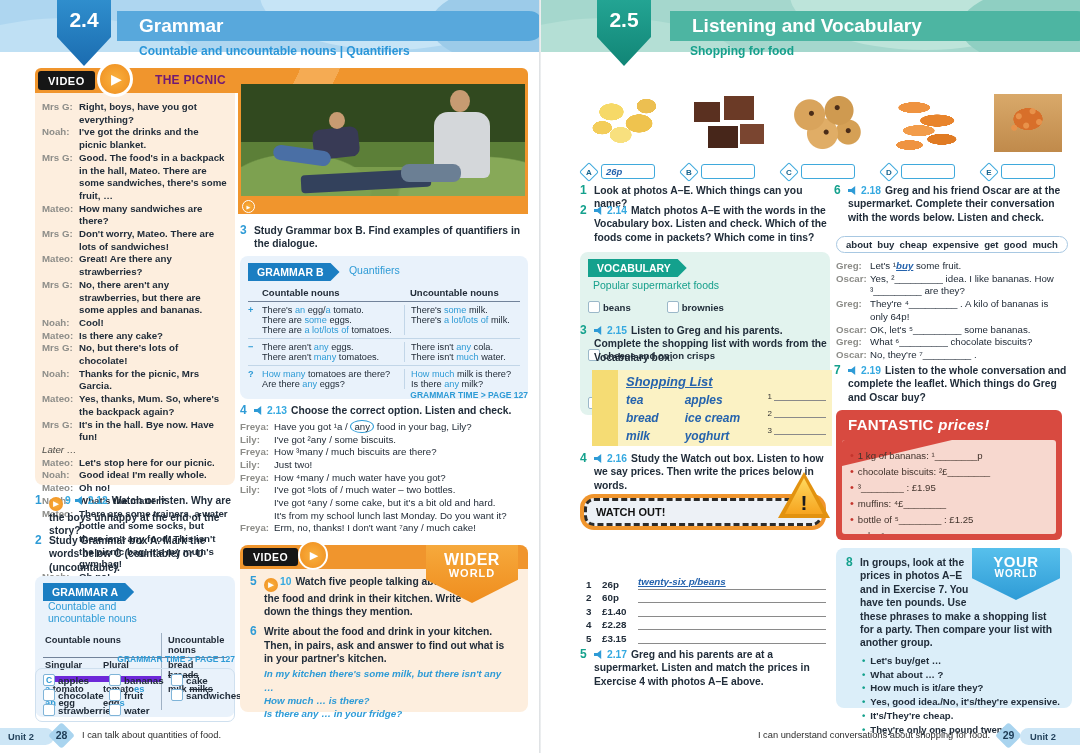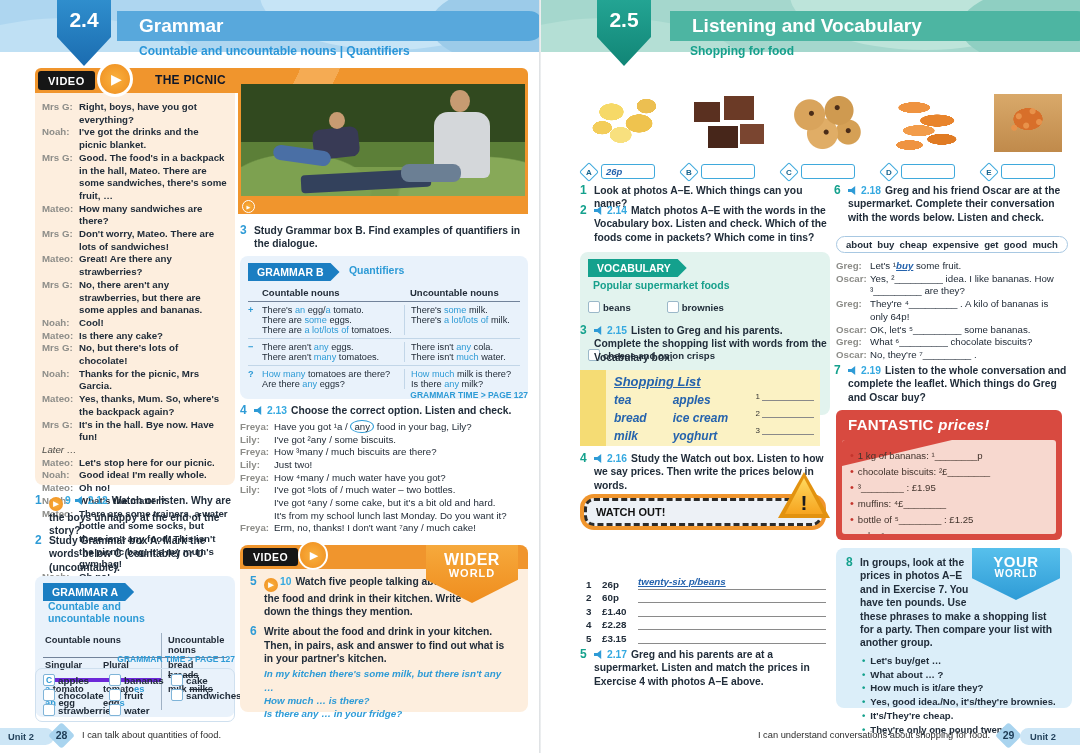--- a/index.html
+++ b/index.html
@@ -51,21 +51,21 @@
   .hand{color:#2563ad;font-style:italic;font-weight:bold;}
   .hand.u{text-decoration:underline;}
 
   
   .videobar{position:absolute;left:35px;top:68px;width:493px;height:25px;background:#f0952d;border-radius:6px 6px 0 0;z-index:1;}
   .videobar .deco{position:absolute;right:160px;top:0;width:120px;height:25px;
      background:linear-gradient(115deg,transparent 40%,#f5ab53 40% 70%,transparent 70%);}
   .vlabel{position:absolute;left:3px;top:3px;height:19px;background:#161616;color:#fff;font-weight:bold;font-size:11px;
      display:flex;align-items:center;padding:0 10px;border-radius:3px;letter-spacing:.5px;}
   .videobar .bigplay{position:absolute;left:62px;top:-7px;width:36px;height:36px;border:3px solid #fff;font-size:14px;padding-left:3px;box-sizing:border-box;}
-  .vtitle{position:absolute;left:120px;top:5px;color:#0f172a;font-weight:bold;font-size:12px;letter-spacing:.3px;}
+  .vtitle{position:absolute;left:120px;top:5px;color:#701a75;font-weight:bold;font-size:12px;letter-spacing:.3px;}
   .photo-frame{position:absolute;left:238px;top:84px;width:290px;height:130px;background:#f0952d;padding:0 3px;box-sizing:border-box;z-index:2;}
   .photo{position:relative;width:100%;height:112px;overflow:hidden;
      background:radial-gradient(120px 60px at 20% 95%,#7da150 0 60%,transparent 62%),
                 radial-gradient(150px 70px at 85% 100%,#87a958 0 55%,transparent 57%),
                 linear-gradient(#31491f 0 52%,#5c7f38 52% 74%,#7a9c4c 74% 100%);}
   .boy{position:absolute;border-radius:8px;}
   .head{position:absolute;background:#c79b72;border-radius:50%;}
   .photo .b1{left:72px;top:44px;width:46px;height:30px;background:#383a55;transform:rotate(-6deg);}
   .photo .h1{left:88px;top:28px;width:16px;height:17px;}
   .photo .j1{left:32px;top:64px;width:58px;height:15px;background:#4a6fa5;border-radius:8px;transform:rotate(8deg);}
@@ -82,28 +82,28 @@
   .dline{display:flex;font-size:9.7px;line-height:1.31;}
   .dspeaker{flex:none;width:37px;color:#8d8d89;font-weight:bold;}
   .dtext{flex:1;color:#212d3a;font-weight:bold;}
   .dline.stage .dspeaker{width:auto;color:#4a4a46;font-style:italic;font-weight:normal;}
 
   
   .gbox{background:#e9f2fb;border-radius:8px;padding:6px 8px 7px 8px;box-sizing:border-box;}
   .gtag{display:inline-block;background:#1b7ec2;color:#fff;font-weight:bold;font-size:10.5px;padding:3px 16px 3px 9px;
      clip-path:polygon(0 0,calc(100% - 9px) 0,100% 50%,calc(100% - 9px) 100%,0 100%);}
   .gtag.tealtag{background:#14a18d;}
-  .gname{color:#2E9BD6;font-weight:bold;font-size:10.5px;margin-left:5px;vertical-align:2px;display:inline-block;line-height:1.1;}
+  .gname{color:#2E9BD6;font-weight:normal;font-size:10.5px;margin-left:5px;vertical-align:2px;display:inline-block;line-height:1.1;}
   .gname.tealname{color:#17a08c;}
   .gtime{color:#2E9BD6;font-weight:bold;font-size:8.5px;text-align:right;}
 
   .ga-table{display:grid;grid-template-columns:58px 60px 1fr;font-size:9.3px;margin-top:5px;}
   .ga-table .c{padding:2px 2px;}
   .ga-table .hd{font-weight:bold;border-bottom:1px solid #72839a;}
-  .ga-table .sub{font-weight:bold;border-bottom:4px solid #6d28d9;}
+  .ga-table .sub{font-weight:bold;border-bottom:6px solid #6d28d9;}
   .ga-table .uc{border-left:1px solid #9fb1c4;padding-left:6px;}
   .ga-table .b{font-weight:bold;}
 
   .gb-head{display:grid;grid-template-columns:14px 1fr 116px;font-weight:bold;font-size:9.5px;border-bottom:1px solid #72839a;padding-bottom:3px;margin-top:6px;}
   .gb-row{display:grid;grid-template-columns:14px 1fr 116px;font-size:9.2px;padding:3px 0;border-bottom:1px solid #c2d6e8;}
   .gb-row:last-child{border-bottom:none;}
   .gb-sign{color:#2E9BD6;font-weight:bold;}
   .gb-u{border-left:1px solid #c2d6e8;padding-left:6px;}
   .gb-head .gb-u{border-left:none;}
 
@@ -182,21 +182,21 @@
      font-style:normal;font-weight:bold;font-size:8px;color:#16648e;}
   .ansbox{flex:none;width:48px;height:13px;border:1.4px solid #3FA9DC;border-radius:3px;background:#fff;font-size:9.5px;line-height:13px;padding-left:4px;}
 
   
   .vocabbox{position:absolute;left:40px;top:252px;width:250px;background:#e2f3ee;border-radius:8px;padding:6px 8px;box-sizing:border-box;}
   .vwords{display:flex;flex-wrap:wrap;column-gap:10px;row-gap:4px;margin-top:6px;gap:36px;}
   .vw{display:flex;align-items:center;gap:3px;font-size:9.6px;font-weight:bold;color:#212d3a;}
   .vw .cb{border-color:#9bb8c9;}
 
   
-  .shoplist{position:absolute;left:40px;top:370px;width:240px;height:76px;background:#fbf2c4;display:flex;}
+  .shoplist{position:absolute;left:52px;top:370px;width:240px;height:76px;background:#fbf2c4;display:flex;}
   .shoplist .strip{flex:none;width:26px;background:#f5dc74;}
   .shoplist .body{flex:1;padding:4px 8px;position:relative;}
   .shoptitle{color:#2563ad;font-style:italic;font-weight:bold;font-size:13px;text-decoration:underline;}
   .shopcols{display:flex;gap:26px;margin-top:2px;}
   .shopcols .w{color:#2563ad;font-style:italic;font-weight:bold;font-size:12px;line-height:1.5;}
   .shopnums{position:absolute;right:6px;top:14px;font-size:8px;color:#333;}
   .shopnums .nrow{display:flex;align-items:flex-end;gap:2px;height:17px;}
   .shopnums .nline{width:52px;border-bottom:1px solid #8a8a8a;height:12px;}
 
   
@@ -910,21 +910,21 @@
               <span>What about … ?</span>
             </div>
 
             <div class="phrase">
               <span class="bu">•</span>
               <span>How much is it/are they?</span>
             </div>
 
             <div class="phrase">
               <span class="bu">•</span>
-              <span>Yes, good idea./No, it's/they're brownies.</span>
+              <span>Yes, good idea./No, it's/they're expensive.</span>
             </div>
 
             <div class="phrase">
               <span class="bu">•</span>
               <span>It's/They're cheap.</span>
             </div>
 
             <div class="phrase">
               <span class="bu">•</span>
               <span>They're only one pound twenty.</span>

